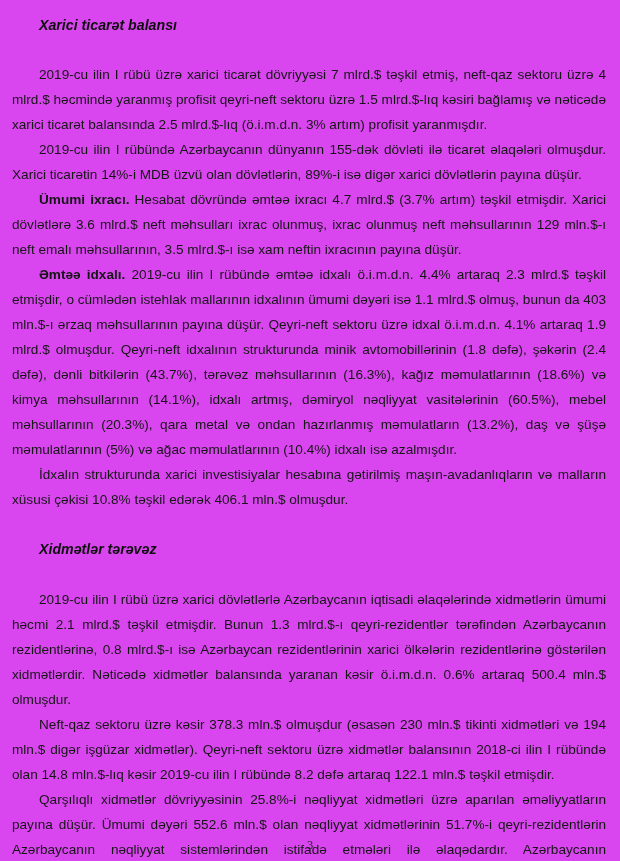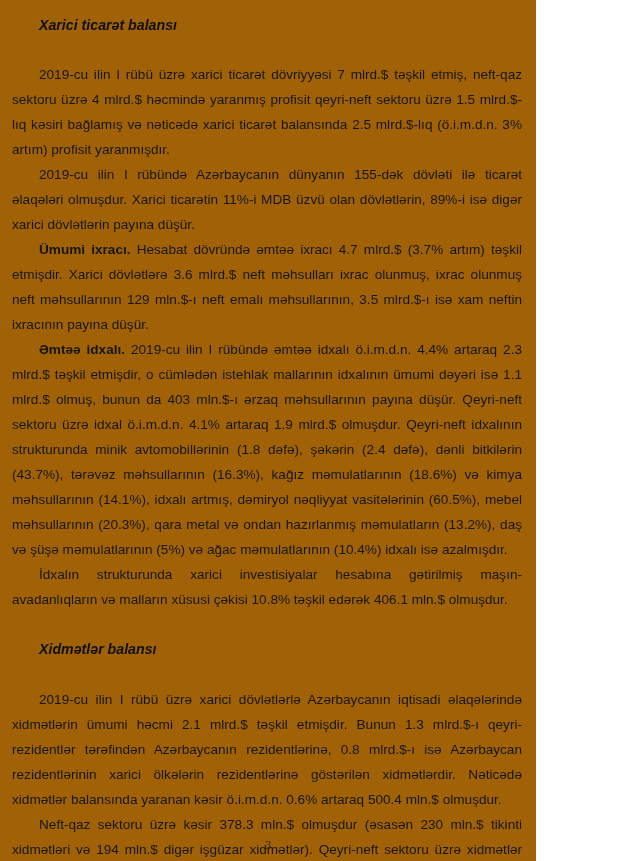--- a/index.html
+++ b/index.html
@@ -2,24 +2,24 @@
 <html lang="az"><head>
 <meta charset="utf-8">
 <style>
   html, body {
     margin: 0;
     padding: 0;
     background: #ffffff;
   }
   .page {
     position: relative;
-    width: 536px;
+    width: 620px;
     height: 861px;
     box-sizing: border-box;
-    background: #a16207;
+    background: #d946ef;
     color: #161616;
     font-family: "Liberation Sans", sans-serif;
     font-size: 13.6px;
     line-height: 25px;
     padding: 13px 14px 0 12px;
     overflow: hidden;
   }
   h2.section-heading {
     font-size: 14.2px;
     font-weight: bold;
@@ -58,30 +58,30 @@
 </style>
 </head>
 <body>
 
 <div class="page">
 
   <h2 class="section-heading">Xarici ticarət balansı</h2>
 
   <p class="body-par"><span>2019-cu ilin I rübü üzrə xarici ticarət dövriyyəsi 7 mlrd.$ təşkil etmiş, neft-qaz sektoru üzrə 4 mlrd.$ həcmində yaranmış profisit qeyri-neft sektoru üzrə 1.5 mlrd.$-lıq kəsiri bağlamış və nəticədə xarici ticarət balansında 2.5 mlrd.$-lıq (ö.i.m.d.n. 3% artım) profisit yaranmışdır.</span></p>
 
-  <p class="body-par"><span>2019-cu ilin I rübündə Azərbaycanın dünyanın 155-dək dövləti ilə ticarət əlaqələri olmuşdur. Xarici ticarətin 11%-i MDB üzvü olan dövlətlərin, 89%-i isə digər xarici dövlətlərin payına düşür.</span></p>
+  <p class="body-par"><span>2019-cu ilin I rübündə Azərbaycanın dünyanın 155-dək dövləti ilə ticarət əlaqələri olmuşdur. Xarici ticarətin 14%-i MDB üzvü olan dövlətlərin, 89%-i isə digər xarici dövlətlərin payına düşür.</span></p>
 
   <p class="body-par"><b>Ümumi ixracı.</b><span> Hesabat dövründə əmtəə ixracı 4.7 mlrd.$ (3.7% artım) təşkil etmişdir. Xarici dövlətlərə 3.6 mlrd.$ neft məhsulları ixrac olunmuş, ixrac olunmuş neft məhsullarının 129 mln.$-ı neft emalı məhsullarının, 3.5 mlrd.$-ı isə xam neftin ixracının payına düşür.</span></p>
 
 
   <p class="body-par"><b>Əmtəə idxalı.</b><span> 2019-cu ilin I rübündə əmtəə idxalı ö.i.m.d.n. 4.4% artaraq 2.3 mlrd.$ təşkil etmişdir, o cümlədən istehlak mallarının idxalının ümumi dəyəri isə 1.1 mlrd.$ olmuş, bunun da 403 mln.$-ı ərzaq məhsullarının payına düşür. Qeyri-neft sektoru üzrə idxal ö.i.m.d.n. 4.1% artaraq 1.9 mlrd.$ olmuşdur. Qeyri-neft idxalının strukturunda minik avtomobillərinin (1.8 dəfə), şəkərin (2.4 dəfə), dənli bitkilərin (43.7%), tərəvəz məhsullarının (16.3%), kağız məmulatlarının (18.6%) və kimya məhsullarının (14.1%), idxalı artmış, dəmiryol nəqliyyat vasitələrinin (60.5%), mebel məhsullarının (20.3%), qara metal və ondan hazırlanmış məmulatların (13.2%), daş və şüşə məmulatlarının (5%) və ağac məmulatlarının (10.4%) idxalı isə azalmışdır.</span></p>
 
   <p class="body-par"><span>İdxalın strukturunda xarici investisiyalar hesabına gətirilmiş maşın-avadanlıqların və malların xüsusi çəkisi 10.8% təşkil edərək 406.1 mln.$ olmuşdur.</span></p>
 
-  <h2 class="section-heading later">Xidmətlər balansı</h2>
+  <h2 class="section-heading later">Xidmətlər tərəvəz</h2>
 
   <p class="body-par"><span>2019-cu ilin I rübü üzrə xarici dövlətlərlə Azərbaycanın iqtisadi əlaqələrində xidmətlərin ümumi həcmi 2.1 mlrd.$ təşkil etmişdir. Bunun 1.3 mlrd.$-ı qeyri-rezidentlər tərəfindən Azərbaycanın rezidentlərinə, 0.8 mlrd.$-ı isə Azərbaycan rezidentlərinin xarici ölkələrin rezidentlərinə göstərilən xidmətlərdir. Nəticədə xidmətlər balansında yaranan kəsir ö.i.m.d.n. 0.6% artaraq 500.4 mln.$ olmuşdur.</span></p>
 
   <p class="body-par"><span>Neft-qaz sektoru üzrə kəsir 378.3 mln.$ olmuşdur (əsasən 230 mln.$ tikinti xidmətləri və 194 mln.$ digər işgüzar xidmətlər). Qeyri-neft sektoru üzrə xidmətlər balansının 2018-ci ilin I rübündə olan 14.8 mln.$-lıq kəsir 2019-cu ilin I rübündə 8.2 dəfə artaraq 122.1 mln.$ təşkil etmişdir.</span></p>
 
   <p class="body-par cont-next-page"><span>Qarşılıqlı xidmətlər dövriyyəsinin 25.8%-i nəqliyyat xidmətləri üzrə aparılan əməliyyatların payına düşür. Ümumi dəyəri 552.6 mln.$ olan nəqliyyat xidmətlərinin 51.7%-i qeyri-rezidentlərin Azərbaycanın nəqliyyat sistemlərindən istifadə etmələri ilə əlaqədardır. Azərbaycanın</span></p>
 
   <div class="page-footer">3</div>
 
 </div>

